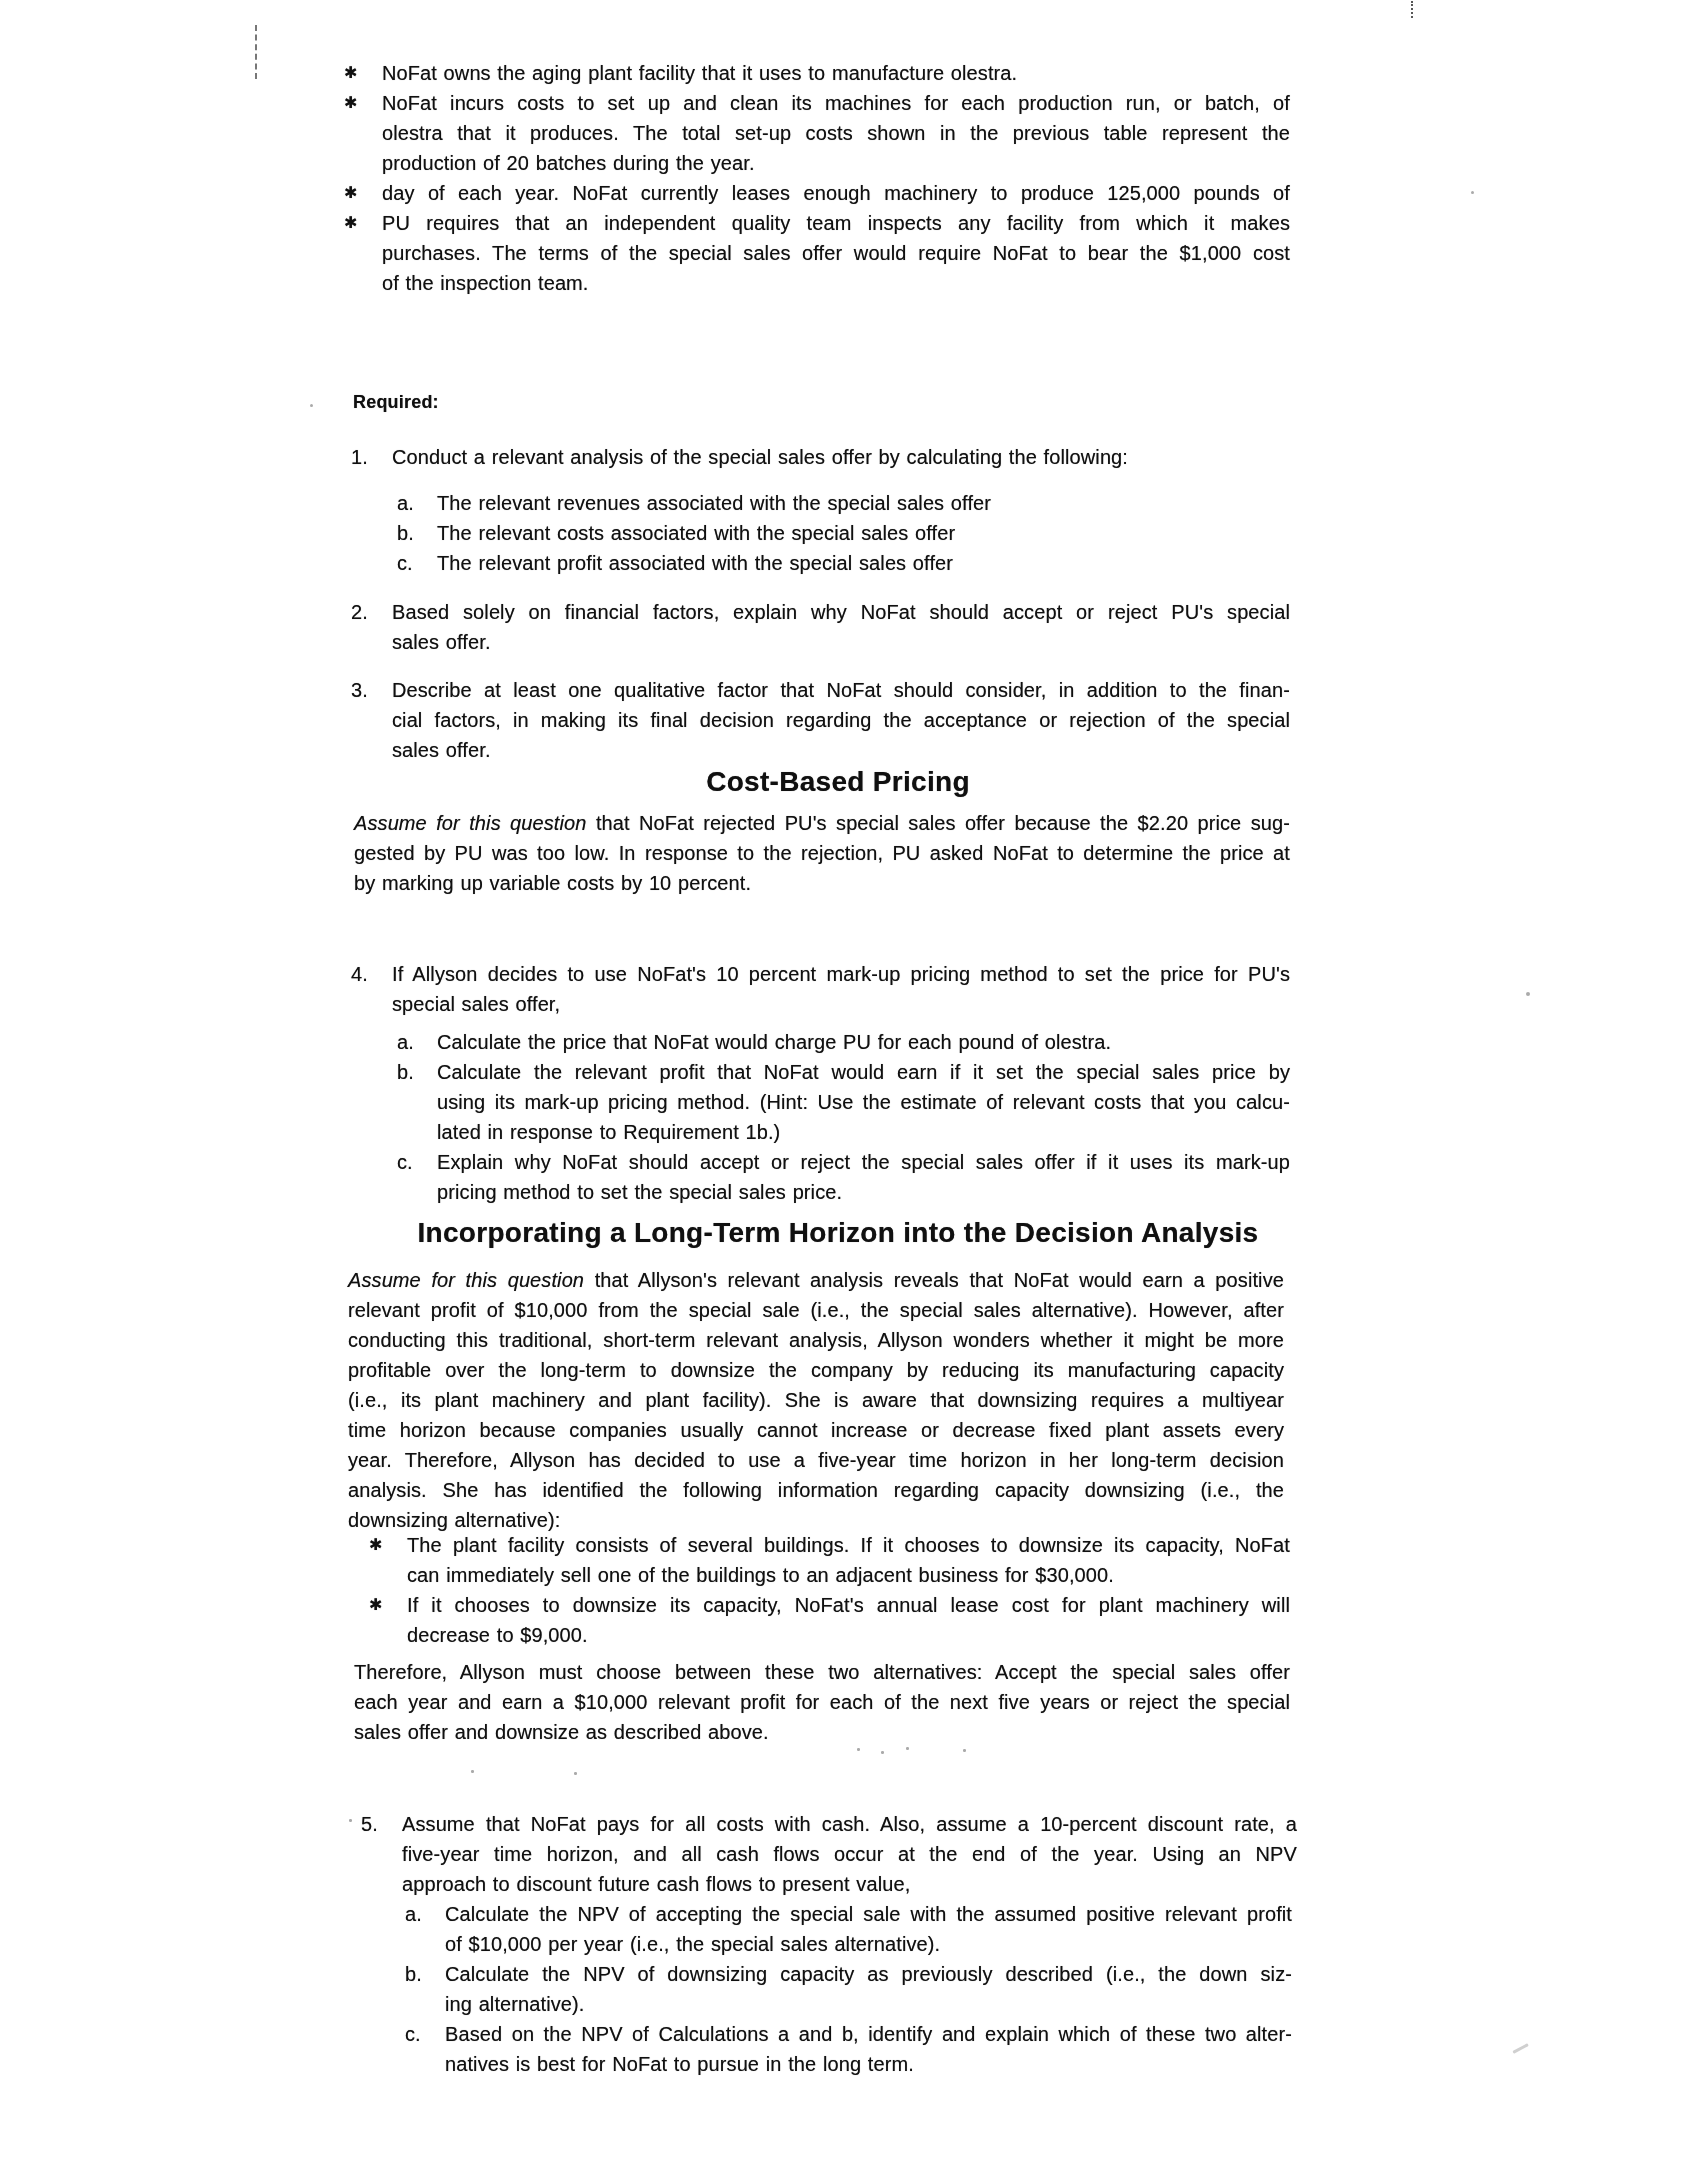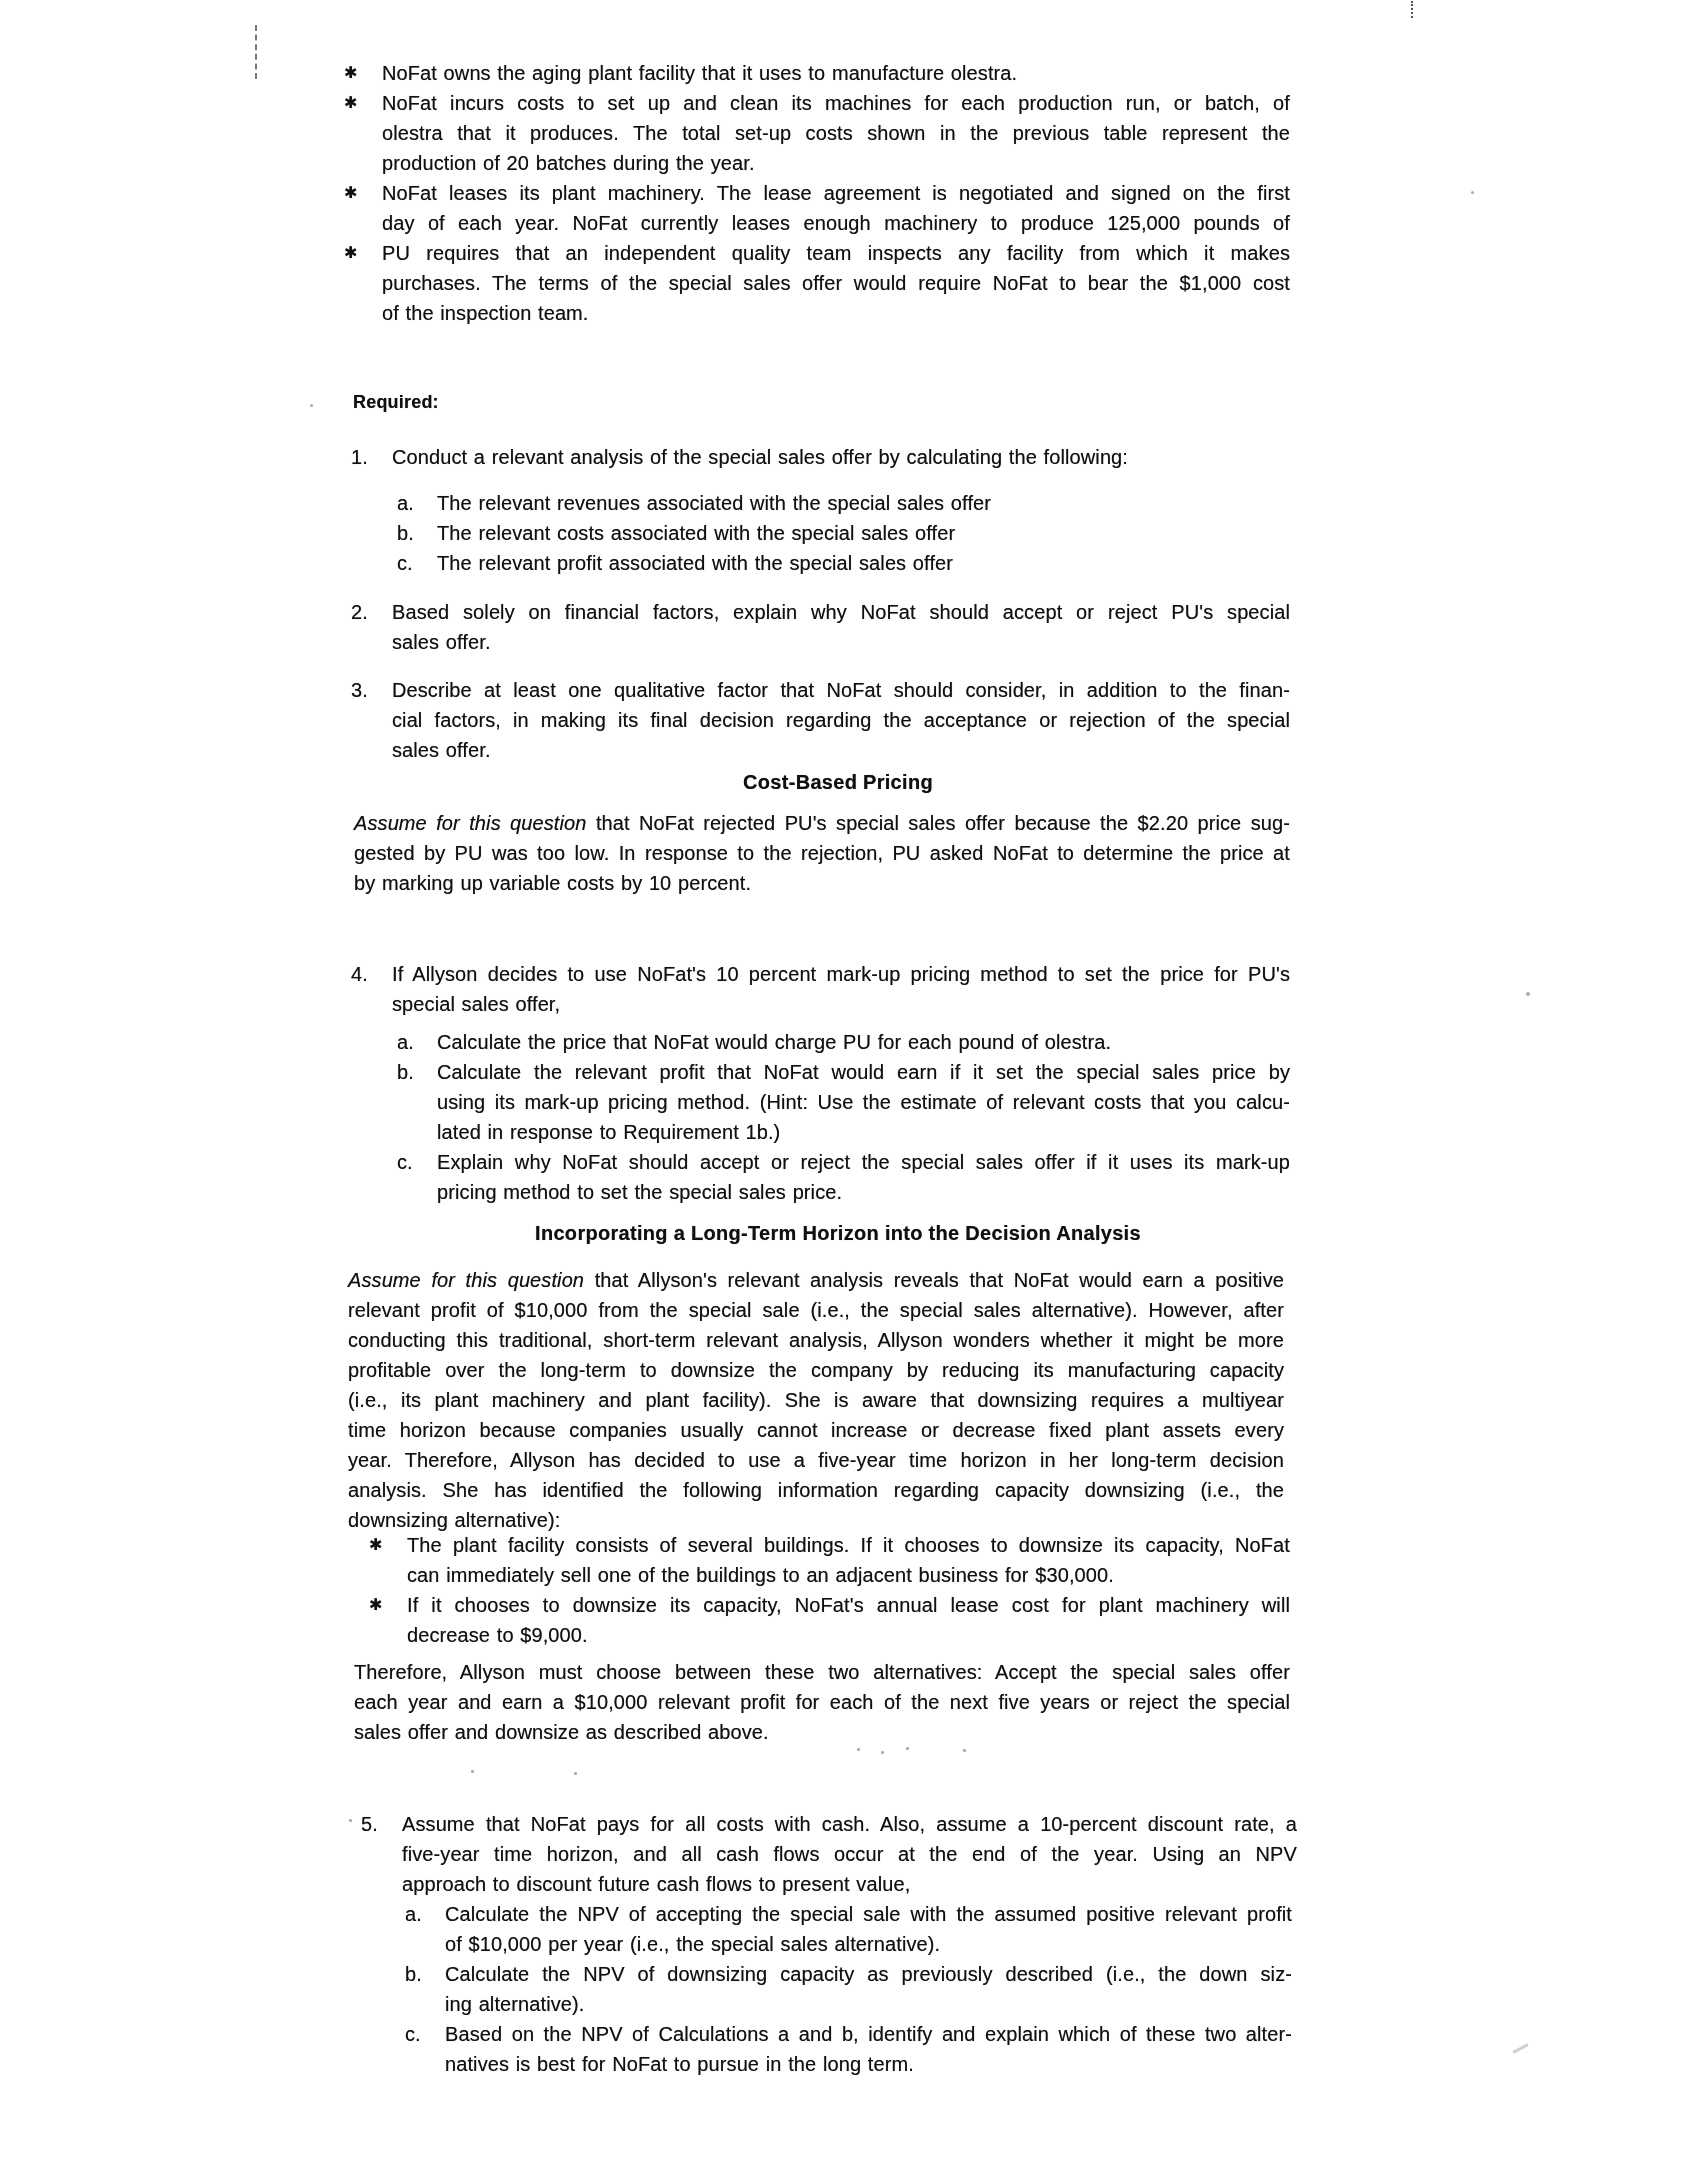--- a/index.html
+++ b/index.html
@@ -27,21 +27,21 @@
   .wrapline{height:30px;}
   .j{white-space:normal;text-align:justify;text-align-last:justify;}
   .li{display:flex;align-items:flex-start;}
   .marker{flex:0 0 38px;}
   .marker.num{flex:0 0 41px;font-weight:400;}
   .marker.letter{flex:0 0 40px;}
   .bullet-glyph{font-size:16px;line-height:30px;}
   .body{flex:1;min-width:0;}
   .required{font-size:18px;font-weight:700;letter-spacing:0.2px;}
   .heading{
-    font-size:20px;font-weight:700;line-height:32px;
+    font-size:28px;font-weight:700;line-height:32px;
     text-align:center;letter-spacing:0.3px;
     text-shadow:0 0 0.7px rgba(10,10,10,.6);
   }
   .lead-italic{font-style:italic;}
   .hint-italic{}
   
   .art{position:absolute;}
   .dash-v{border-left:2px dashed #4a4a4a;opacity:.75;}
   .dot-v{border-left:2.6px dotted #2e2e2e;opacity:.8;}
   .speck{background:#555;border-radius:50%;opacity:.5;}
@@ -64,21 +64,20 @@
         <span class="marker bullet-glyph">✱</span>
         <div class="body">
           <div class="wrapline j">NoFat incurs costs to set up and clean its machines for each production run, or batch, of</div>
           <div class="wrapline j">olestra that it produces. The total set-up costs shown in the previous table represent the</div>
           <div class="wrapline">production of 20 batches during the year.</div>
         </div>
       </div>
       <div class="li">
         <span class="marker bullet-glyph">✱</span>
         <div class="body">
-          <div class="wrapline j">NoFat leases its plant machinery. The lease agreement is negotiated and signed on the first</div>
           <div class="wrapline j">day of each year. NoFat currently leases enough machinery to produce 125,000 pounds of</div>
         </div>
       </div>
       <div class="li">
         <span class="marker bullet-glyph">✱</span>
         <div class="body">
           <div class="wrapline j">PU requires that an independent quality team inspects any facility from which it makes</div>
           <div class="wrapline j">purchases. The terms of the special sales offer would require NoFat to bear the $1,000 cost</div>
           <div class="wrapline">of the inspection team.</div>
         </div>

